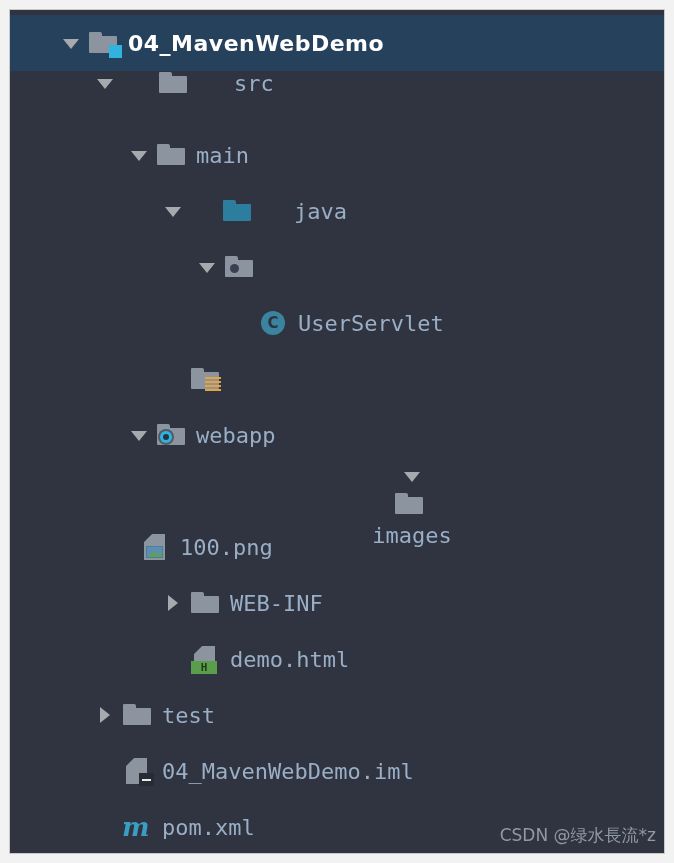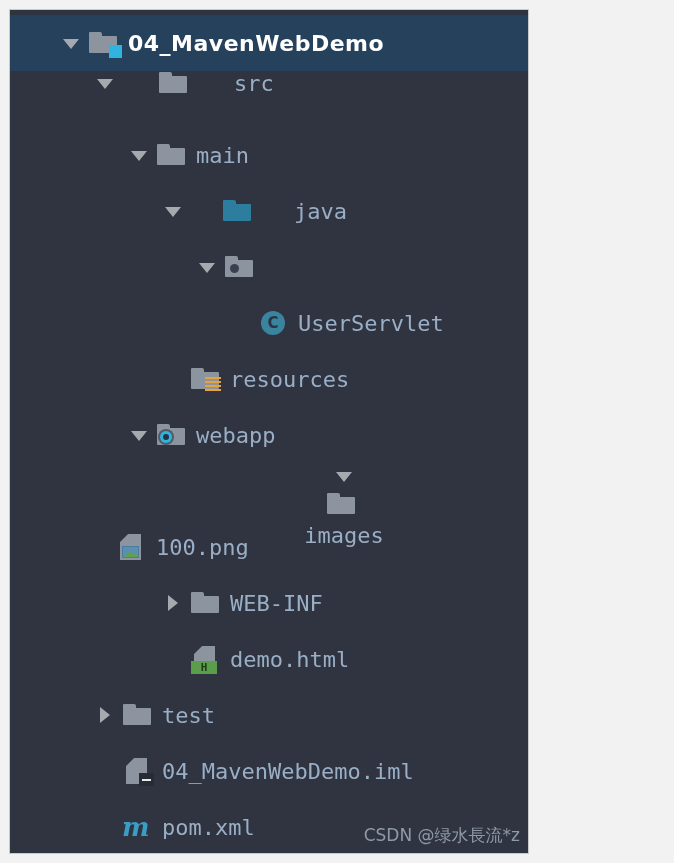--- a/index.html
+++ b/index.html
@@ -10,21 +10,21 @@
     overflow:hidden;
   }
   #frame{
     position:absolute;left:0;top:0;width:674px;height:863px;
     background:#f2f2f2;
     box-sizing:border-box;
   }
   #panel{
     position:absolute;
     left:9px;top:9px;
-    width:520px;height:845px;
+    width:656px;height:845px;
     background:#2f3440;
     box-sizing:border-box;
     border:1px solid #c9c9c9;
     overflow:hidden;
   }
   .row{
     position:absolute;
     left:0;
     width:100%;
     height:56px;
@@ -213,33 +213,32 @@
           <span class="label">UserServlet</span>
         </div>
         <div class="row" style="top: 341px; padding-left: 150px;">
           <span class="arrow none"></span>
           <span class="icon"><span class="ic-folder"><span class="tab"></span><span class="body"></span></span><span class="res-bars">
               <i></i>
               <i></i>
               <i></i>
               <i></i>
             </span></span>
-          <span class="label">resources</span>
         </div>
         <div class="row" style="top: 397px; padding-left: 116px;">
           <span class="arrow down"></span>
           <span class="icon"><span class="ic-folder"><span class="tab"></span><span class="body"></span></span><span class="web-dot"></span></span>
           <span class="label">webapp</span>
         </div>
         <div class="row" style="top: 453px; padding-left: 150px; flex-direction: column;">
           <span class="arrow down"></span>
           <span class="icon"><span class="ic-folder"><span class="tab"></span><span class="body"></span></span></span>
           <span class="label">images</span>
         </div>
-        <div class="row" style="top: 509px; padding-left: 76px;">
+        <div class="row" style="top: 509px; padding-left: 100px;">
           <span class="arrow none"></span>
           <span class="icon"><span class="ic-file"><span class="page"></span><span class="fold2"></span><span class="fold"></span></span><span class="img-thumb"></span></span>
           <span class="label">100.png</span>
         </div>
         <div class="row" style="top: 565px; padding-left: 150px;">
           <span class="arrow right"></span>
           <span class="icon"><span class="ic-folder"><span class="tab"></span><span class="body"></span></span></span>
           <span class="label">WEB-INF</span>
         </div>
         <div class="row" style="top: 621px; padding-left: 150px;">

